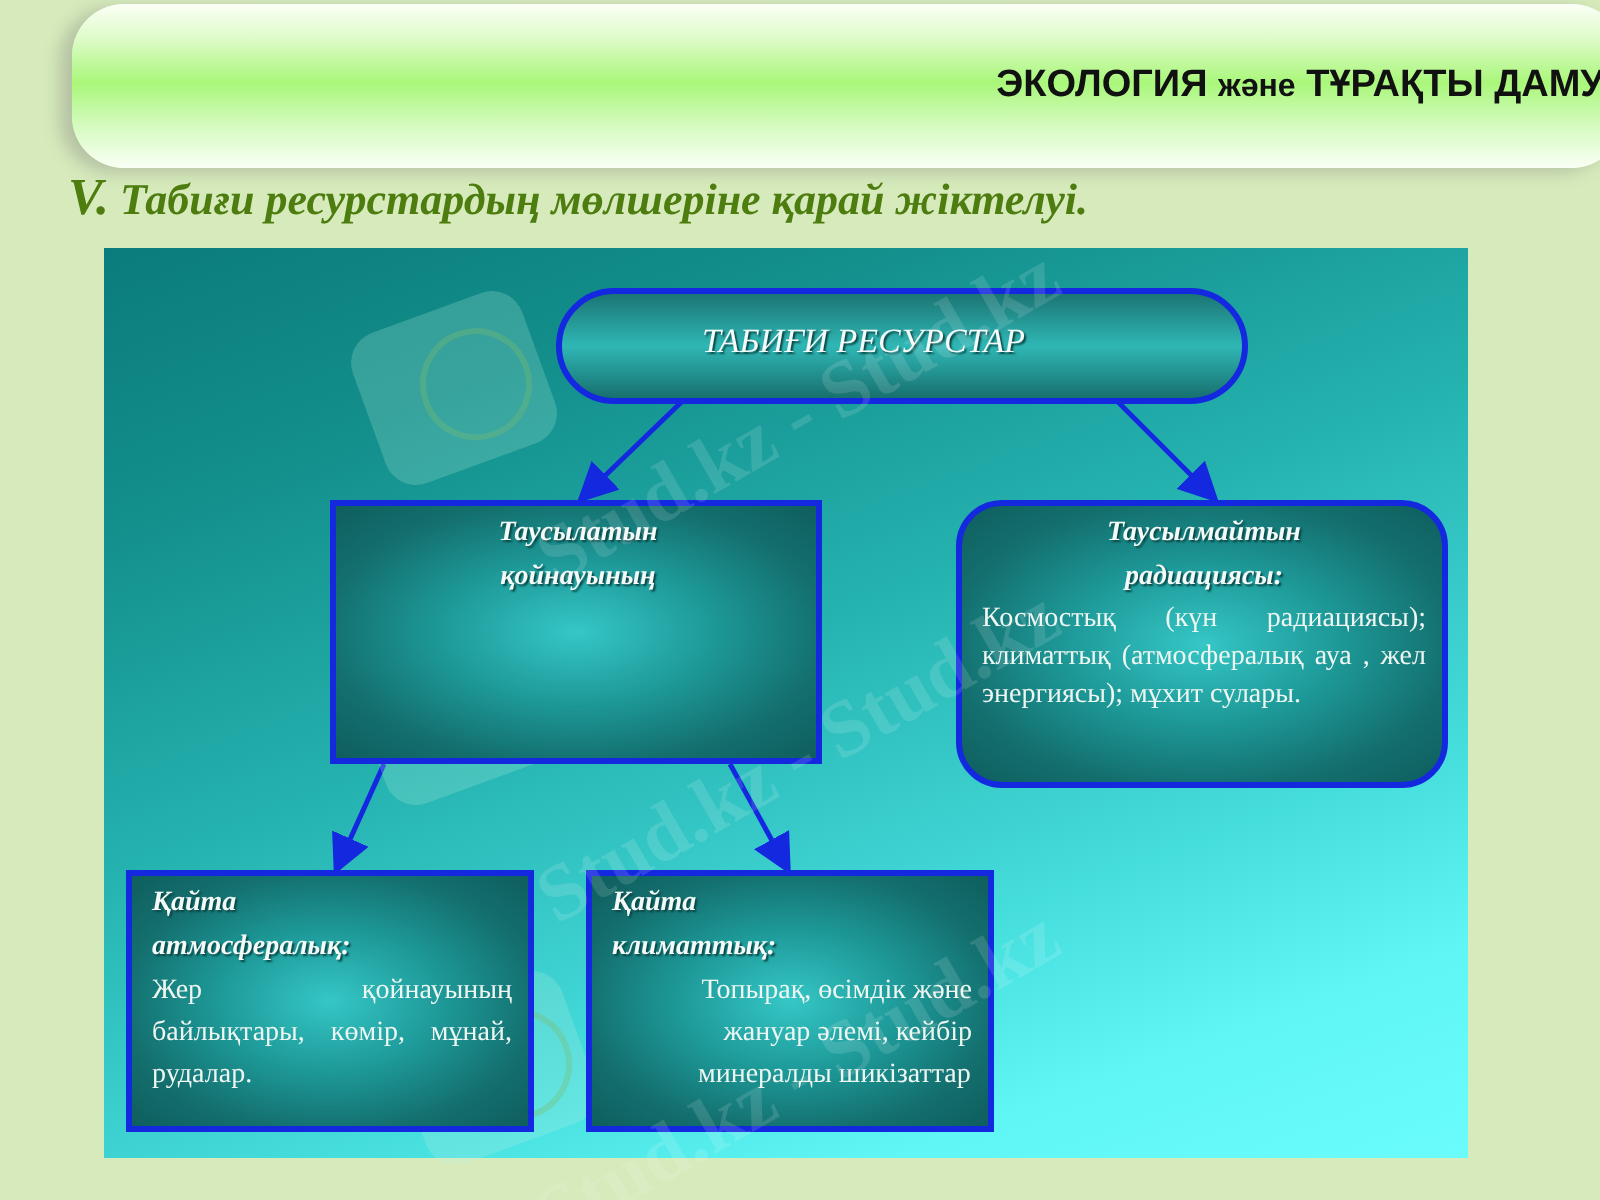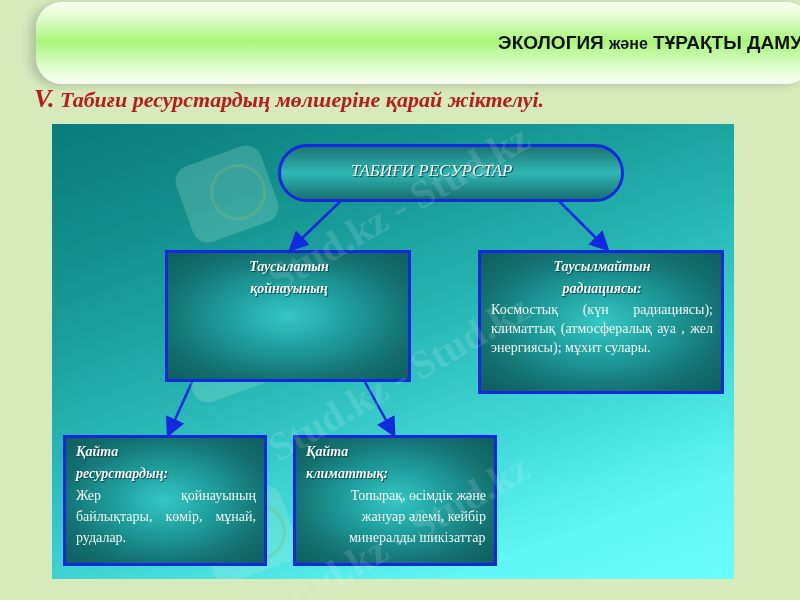--- a/index.html
+++ b/index.html
@@ -16,21 +16,21 @@
   }
   .header-title {
     position: absolute; right: 10px; top: 30px;
     font-family: "Liberation Sans", sans-serif; font-weight: bold; font-size: 19px;
     color: #111; letter-spacing: 0px;
   }
   .header-title .small { font-size: 16px; }
   .slide-title {
     position: absolute; left: 34px; top: 84px;
     font-family: "Liberation Serif", serif; font-style: italic; font-weight: bold;
-    font-size: 22px; color: #b91c1c;
+    font-size: 22px; color: #4d7c0f;
   }
   .slide-title .roman { font-size: 26px; }
   .panel {
     position: absolute; left: 52px; top: 124px; width: 682px; height: 455px;
     background: linear-gradient(160deg, #0a7c7b 0%, #138f8c 20%, #25b3b0 45%, #45dcdc 70%, #60f6f6 85%, #6afcfc 100%);
   }
   .box {
     position: absolute; box-sizing: border-box;
     border: 3px solid #1428e0;
     background: radial-gradient(ellipse at 50% 50%, #35c7c6 0%, #1d9998 40%, #136e6d 75%, #0f5e5e 100%);
@@ -40,21 +40,21 @@
     left: 226px; top: 20px; width: 346px; height: 58px;
     background: linear-gradient(to bottom, #1b7574 0%, #2fb7b5 50%, #17706e 100%);
     border-radius: 29px;
   }
   .root-label {
     position: absolute; left: 70px; top: 14px;
     font-family: "Liberation Serif", serif; font-style: italic; font-size: 17px; color: #f5fbf9;
     text-shadow: 1px 1px 1px #0b4544;
   }
   .box.mid-left { left: 113px; top: 126px; width: 246px; height: 132px; }
-  .box.mid-right { left: 426px; top: 126px; width: 246px; height: 144px; }
+  .box.mid-right { left: 426px; top: 126px; width: 246px; height: 144px; border-radius: 23px; }
   .box.bot-left { left: 11px; top: 311px; width: 204px; height: 131px; }
   .box.bot-right { left: 241px; top: 311px; width: 204px; height: 131px; }
   .heading {
     font-family: "Liberation Serif", serif; font-style: italic; font-weight: bold;
     font-size: 14px; line-height: 22px; color: #f4faf7;
     text-shadow: 1px 1px 1px #0a4646;
   }
   .heading.center { text-align: center; }
   .body-text {
     font-family: "Liberation Serif", serif; font-size: 14px; line-height: 19px;
@@ -118,21 +118,21 @@
     <div class="inner">
       <div class="heading center">Таусылмайтын</div>
       <div class="heading center">радиациясы:</div>
       <div class="body-text">Космостық (күн радиациясы); климаттық (атмосфералық ауа , жел энергиясы); мұхит сулары.</div>
     </div>
   </div>
 
   <div class="box bot-left">
     <div class="inner">
       <div class="heading">Қайта</div>
-      <div class="heading">ресурстардың:</div>
+      <div class="heading">атмосфералық:</div>
       <div class="body-text" style="line-height:21px;">Жер қойнауының байлықтары, көмір, мұнай, рудалар.</div>
     </div>
   </div>
 
   <div class="box bot-right">
     <div class="inner">
       <div class="heading">Қайта</div>
       <div class="heading">климаттық:</div>
       <div class="body-text" style="text-align:right; line-height:21px;margin-left:43px;">Топырақ, өсімдік және жануар әлемі, кейбір минералды шикізаттар</div>
     </div>

